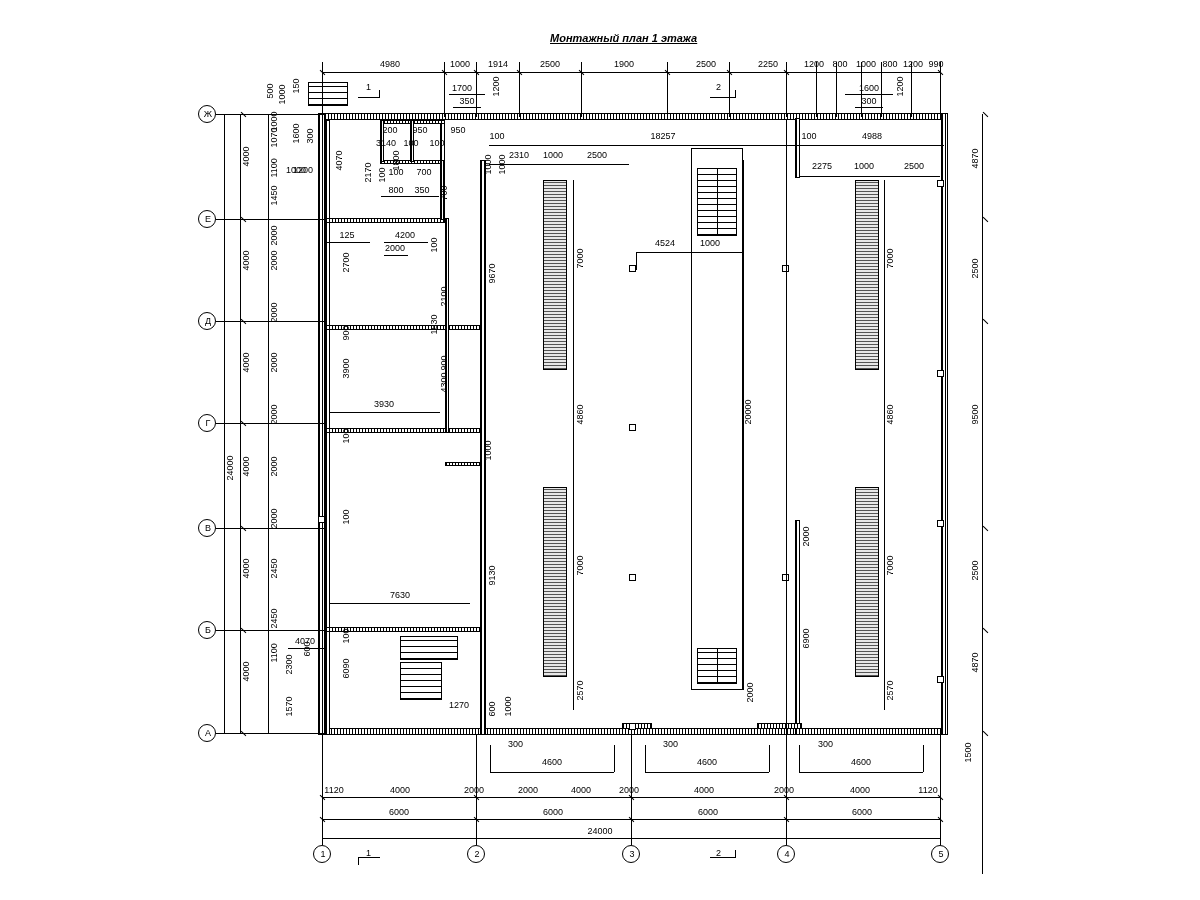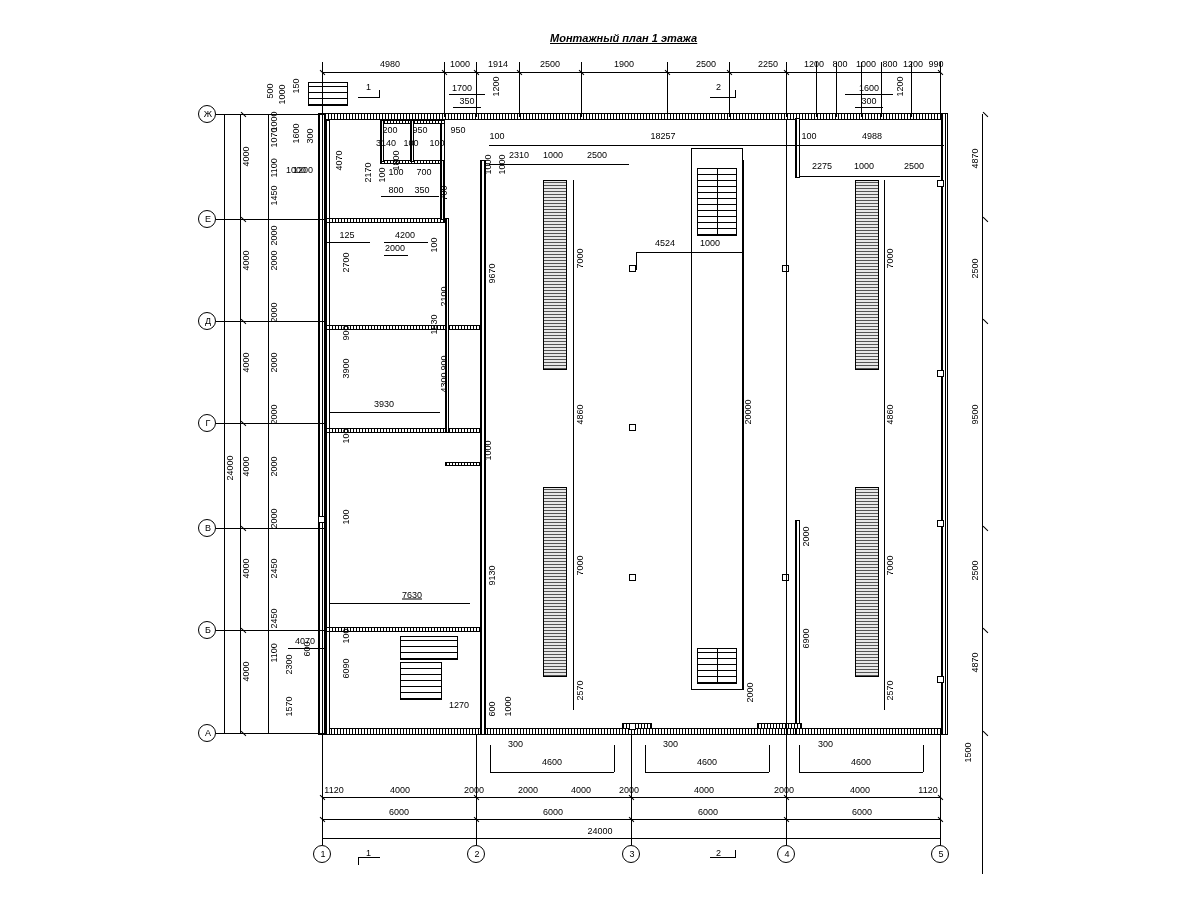--- a/index.html
+++ b/index.html
@@ -347,21 +347,21 @@
   <div class="t c" style="left:384px;top:404px;">3930</div>
   <div class="ln h" style="left:330px;top:412px;width:110px;"></div>
   <div class="t v" style="left:444px;top:392px;">4300</div>
   <div class="t v" style="left:434px;top:334px;">1530</div>
   <div class="t v" style="left:444px;top:306px;">2100</div>
   <div class="t v" style="left:444px;top:370px;">900</div>
   <div class="t v" style="left:346px;top:340px;">900</div>
   <div class="t v" style="left:346px;top:443px;">100</div>
   <div class="t v" style="left:346px;top:643px;">100</div>
   <div class="t v" style="left:346px;top:524px;">100</div>
-  <div class="t c" style="left:412px;top:595px;text-decoration:underline;">7630</div>
+  <div class="t c" style="left:400px;top:595px;">7630</div>
   <div class="ln h" style="left:330px;top:603px;width:140px;"></div>
   <div class="t v" style="left:346px;top:678px;">6090</div>
   <div class="t c" style="left:305px;top:641px;">4070</div>
   <div class="ln h" style="left:288px;top:648px;width:36px;"></div>
 
   <div class="t v" style="left:492px;top:283px;">9670</div>
   <div class="t v" style="left:492px;top:585px;">9130</div>
   <div class="t c" style="left:459px;top:705px;">1270</div>
   <div class="t v" style="left:508px;top:716px;">1000</div>
   <div class="t v" style="left:492px;top:716px;">600</div>

